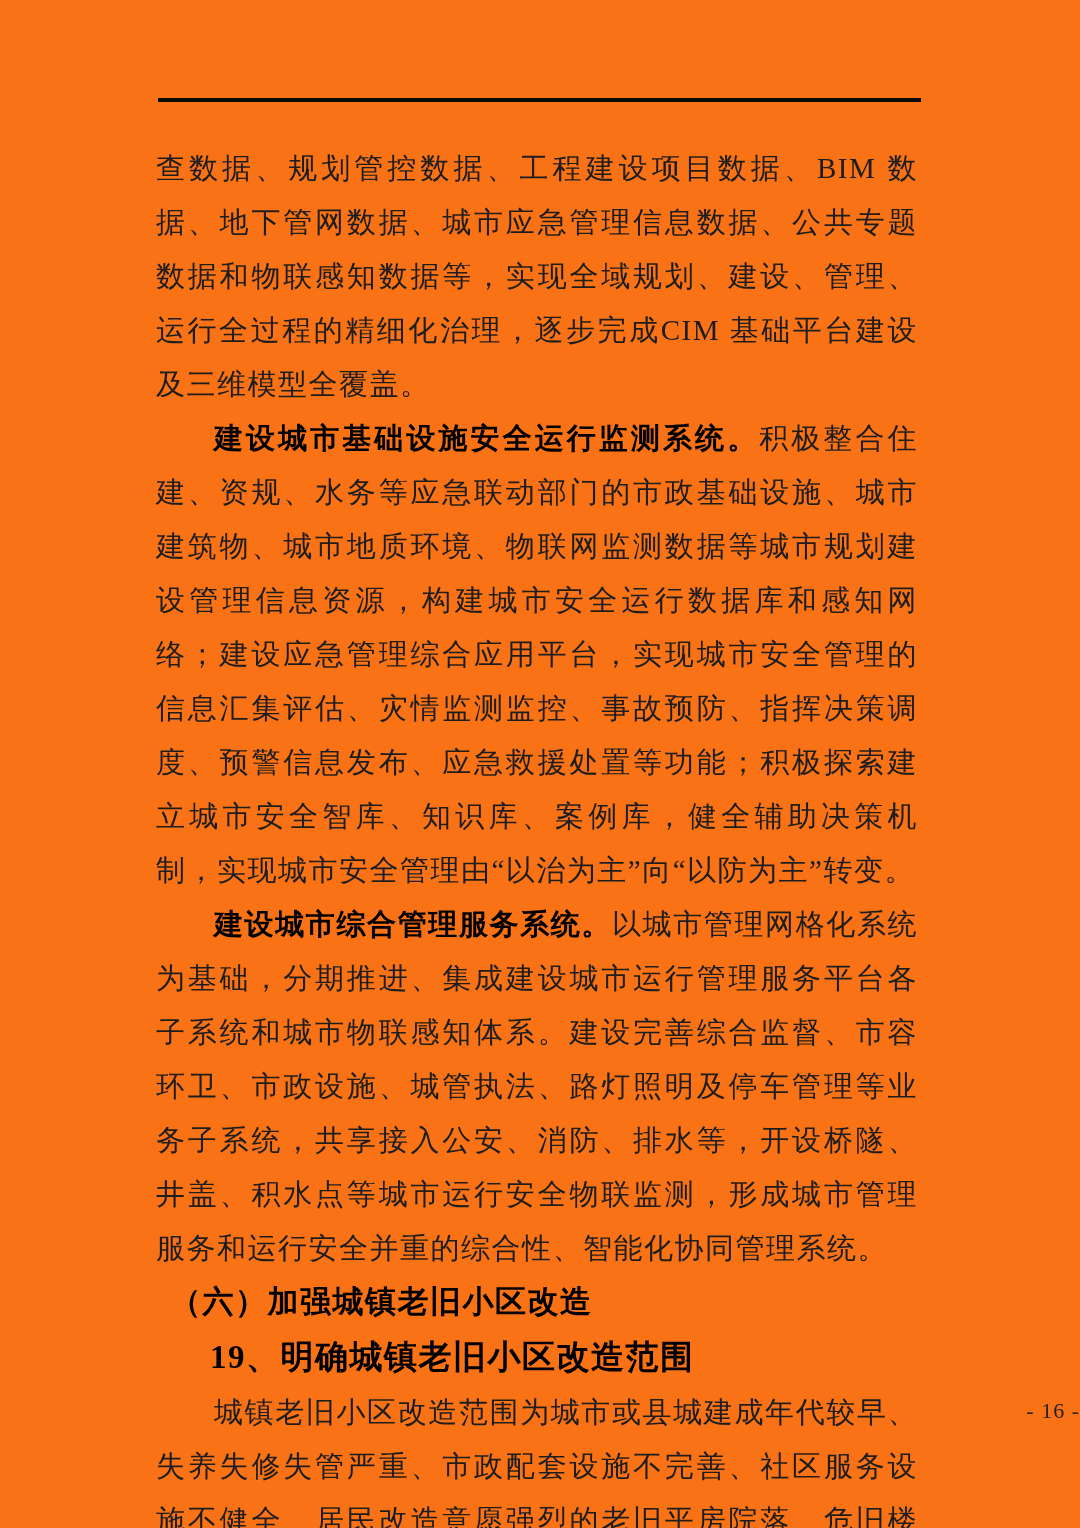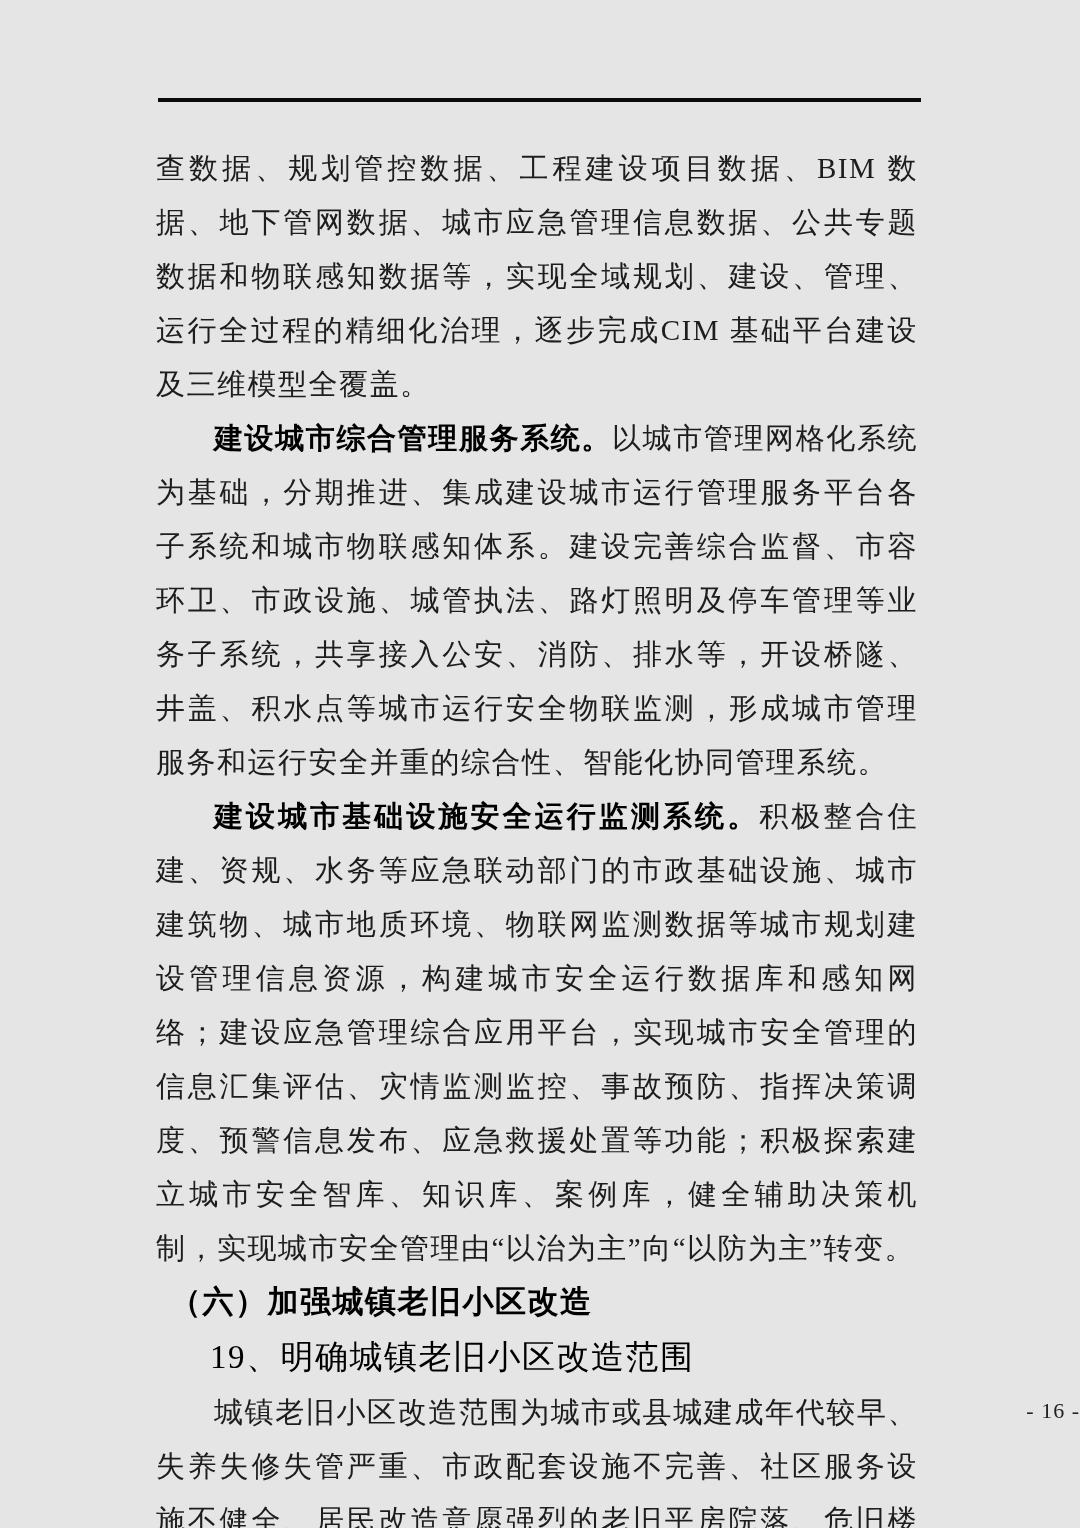--- a/index.html
+++ b/index.html
@@ -4,21 +4,21 @@
 <style>
   html, body {
     margin: 0;
     padding: 0;
     background: #ffffff;
   }
   .page {
     position: relative;
     width: 1080px;
     height: 1528px;
-    background: #e5e5e5;
+    background: #f97316;
     font-family: "Liberation Serif", "DejaVu Serif", serif;
     color: #1d1d1d;
     overflow: hidden;
   }
   .header-rule {
     position: absolute;
     left: 158px;
     top: 98px;
     width: 763px;
     height: 4px;
@@ -52,21 +52,21 @@
     line-height: 54px;
     font-weight: bold;
     letter-spacing: 1.5px;
     color: #000000;
   }
   .h-item {
     margin: 0;
     padding-left: 54px;
     font-size: 33px;
     line-height: 56px;
-    font-weight: normal;
+    font-weight: bold;
     letter-spacing: 1.5px;
     color: #000000;
   }
   .footer {
     position: absolute;
     left: 0;
     top: 1398px;
     width: 1080px;
     text-align: right;
   }
@@ -81,23 +81,23 @@
 <body>
 
 <div class="page">
 
   <div class="header-rule"></div>
 
   <div class="content">
 
     <p class="para">查数据、规划管控数据、工程建设项目数据、BIM 数据、地下管网数据、城市应急管理信息数据、公共专题数据和物联感知数据等，实现全域规划、建设、管理、运行全过程的精细化治理，逐步完成CIM 基础平台建设及三维模型全覆盖。</p>
 
+    <p class="para indent"><span class="lead">建设城市基础设施安全运行监测系统。</span><span>积极整合住建、资规、水务等应急联动部门的市政基础设施、城市建筑物、城市地质环境、物联网监测数据等城市规划建设管理信息资源，构建城市安全运行数据库和感知网络；建设应急管理综合应用平台，实现城市安全管理的信息汇集评估、灾情监测监控、事故预防、指挥决策调度、预警信息发布、应急救援处置等功能；积极探索建立城市安全智库、知识库、案例库，健全辅助决策机制，实现城市安全管理由“以治为主”向“以防为主”转变。</span></p>
+
     <p class="para indent"><span class="lead">建设城市综合管理服务系统。</span><span>以城市管理网格化系统为基础，分期推进、集成建设城市运行管理服务平台各子系统和城市物联感知体系。建设完善综合监督、市容环卫、市政设施、城管执法、路灯照明及停车管理等业务子系统，共享接入公安、消防、排水等，开设桥隧、井盖、积水点等城市运行安全物联监测，形成城市管理服务和运行安全并重的综合性、智能化协同管理系统。</span></p>
-
-    <p class="para indent"><span class="lead">建设城市基础设施安全运行监测系统。</span><span>积极整合住建、资规、水务等应急联动部门的市政基础设施、城市建筑物、城市地质环境、物联网监测数据等城市规划建设管理信息资源，构建城市安全运行数据库和感知网络；建设应急管理综合应用平台，实现城市安全管理的信息汇集评估、灾情监测监控、事故预防、指挥决策调度、预警信息发布、应急救援处置等功能；积极探索建立城市安全智库、知识库、案例库，健全辅助决策机制，实现城市安全管理由“以治为主”向“以防为主”转变。</span></p>
 
     <h2 class="h-section">（六）加强城镇老旧小区改造</h2>
 
     <h3 class="h-item">19、明确城镇老旧小区改造范围</h3>
 
     <p class="para indent">城镇老旧小区改造范围为城市或县城建成年代较早、失养失修失管严重、市政配套设施不完善、社区服务设施不健全、居民改造意愿强烈的老旧平房院落、危旧楼房、老旧小区等。重点保障房屋</p>
 
   </div>
 
   <div class="footer">

